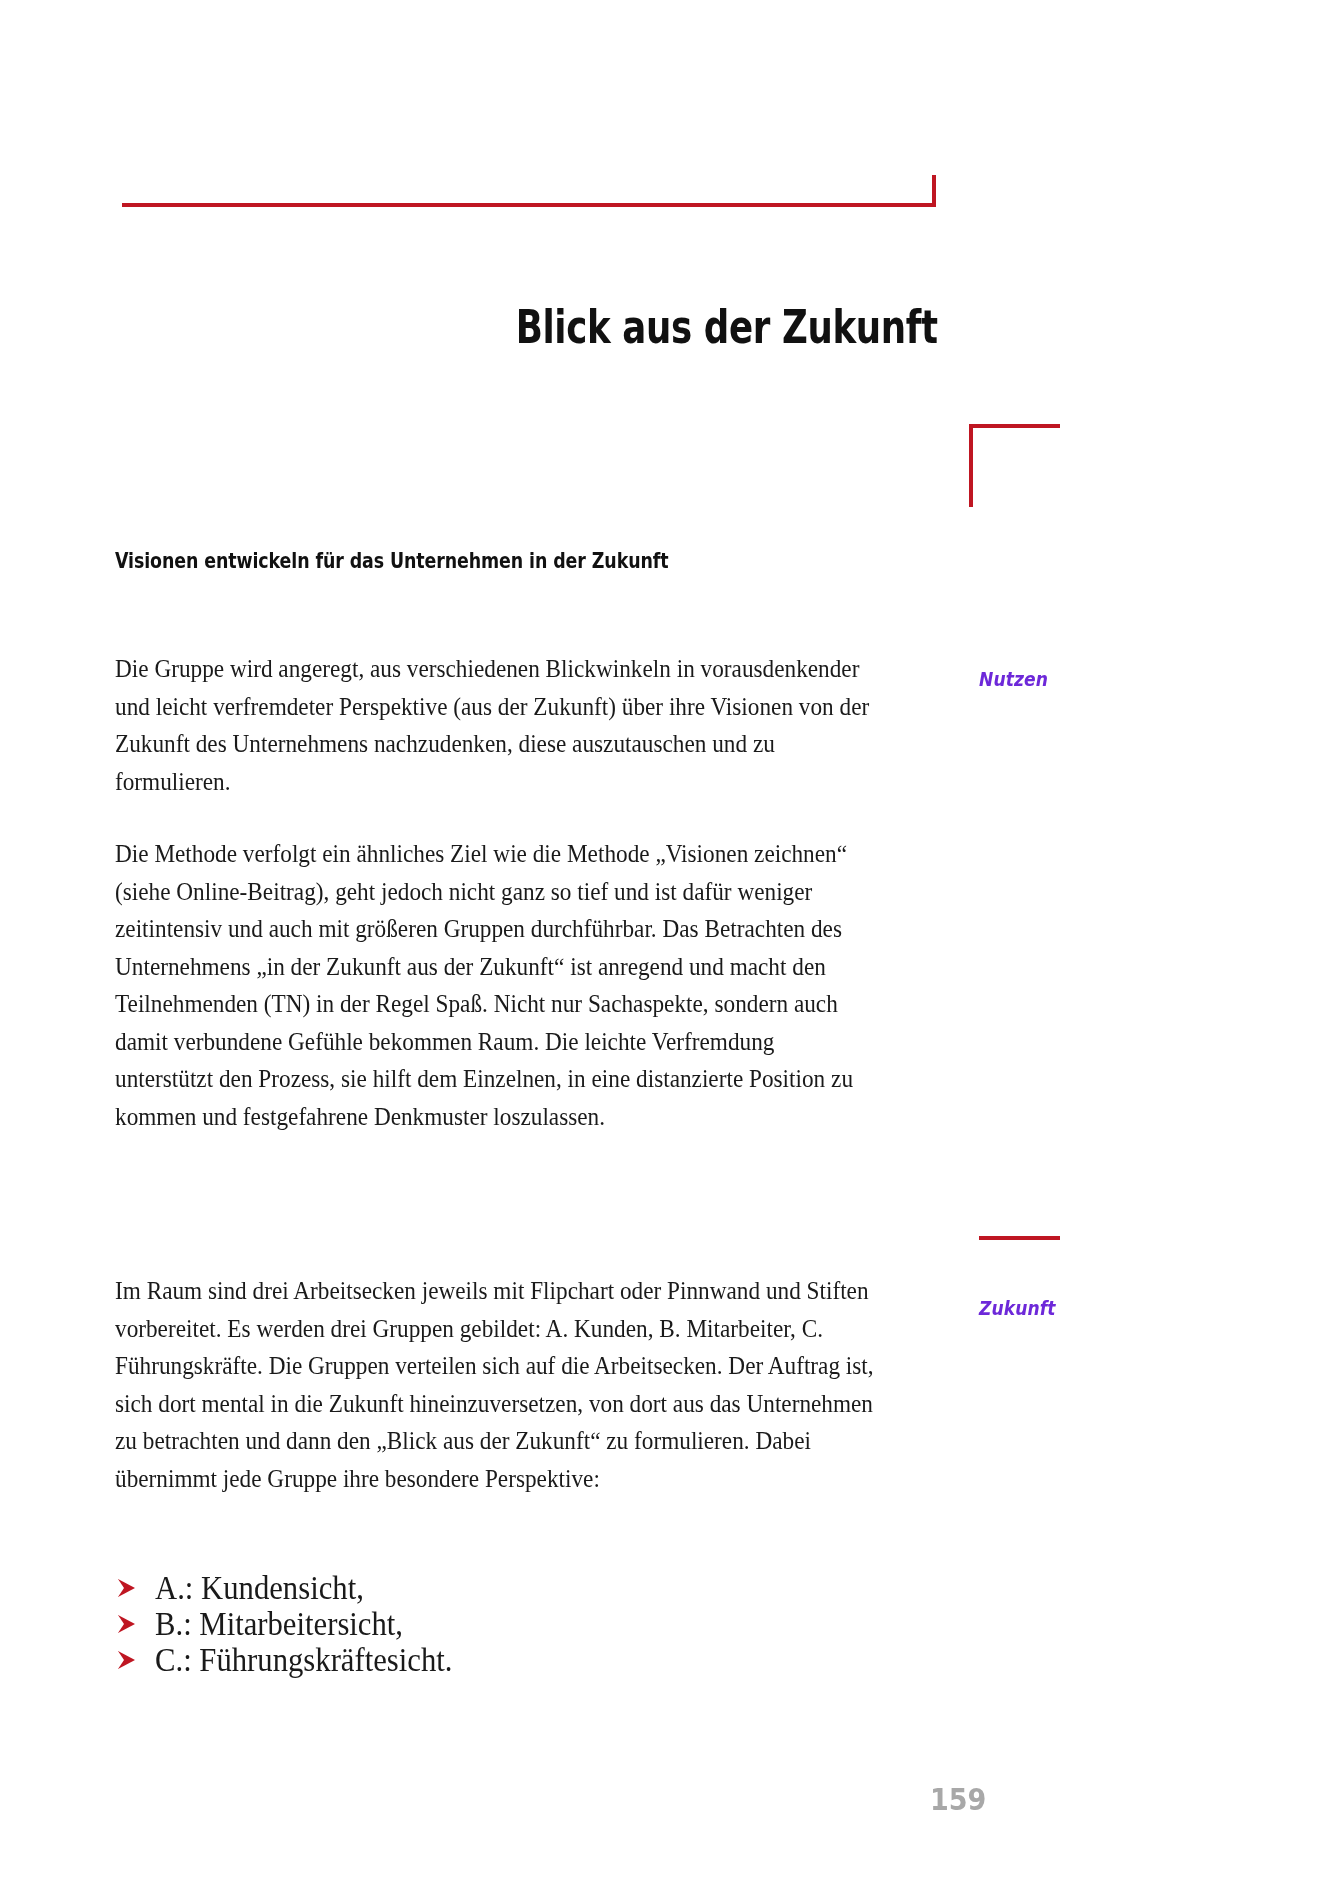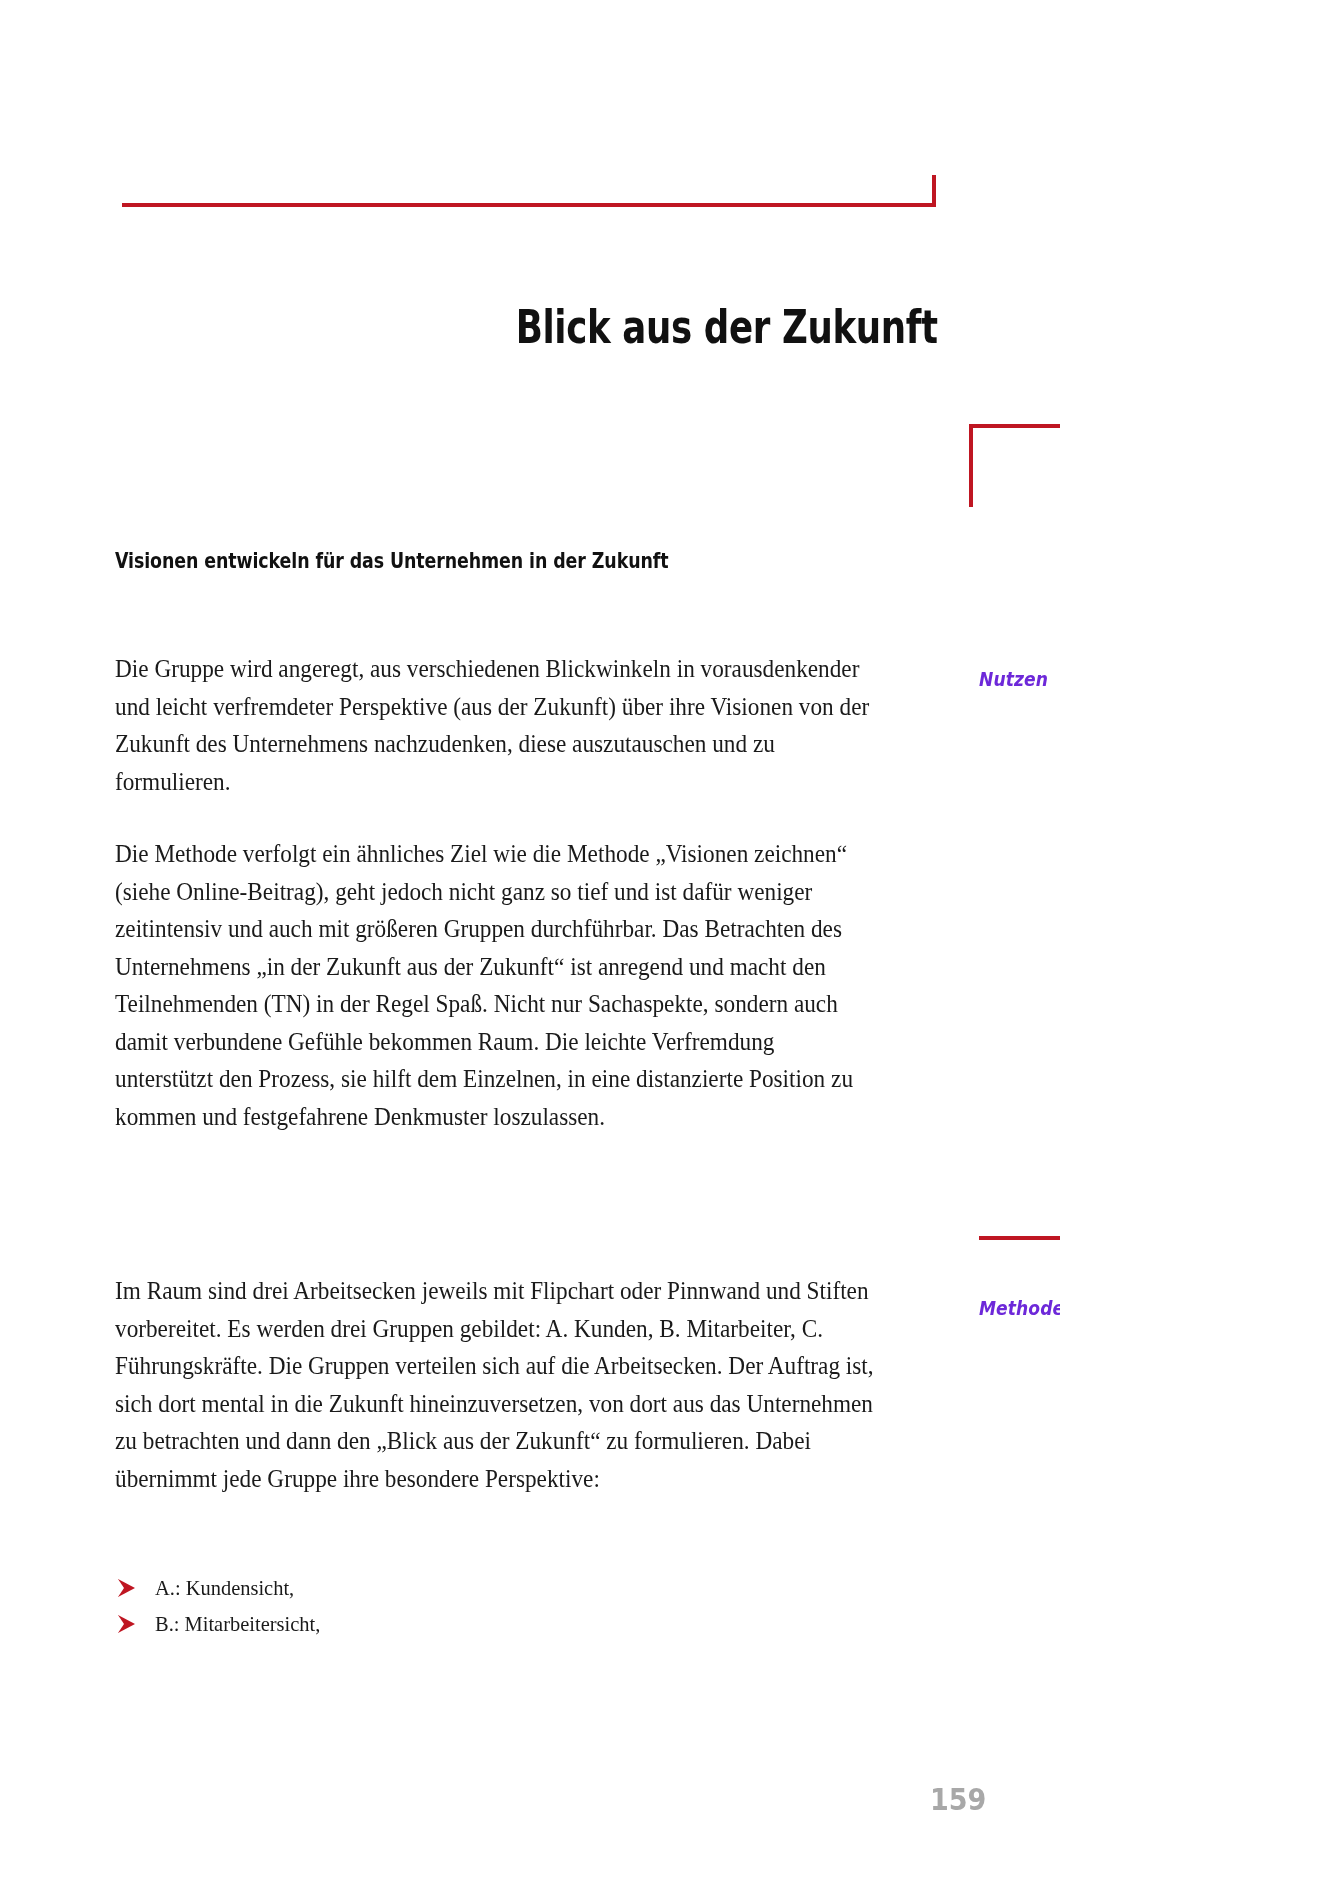--- a/index.html
+++ b/index.html
@@ -134,21 +134,21 @@
     background: #bf1622;
   }
 
   
   .bullets {
     position: absolute;
     left: 115px;
     top: 1570px;
     width: 700px;
     font-family: "Liberation Serif", serif;
-    font-size: 22px;
+    font-size: 33px;
     line-height: 36px;
     color: #1a1a1a;
     list-style: none;
     margin: 0;
     padding: 0;
   }
   .bullets li {
     position: relative;
     padding-left: 40px;
     white-space: nowrap;
@@ -217,28 +217,32 @@
   </div>
 
   <div class="body-col para-3">
     <p>Im Raum sind drei Arbeitsecken jeweils mit Flipchart oder Pinnwand und Stiften vorbereitet. Es werden drei Gruppen gebildet: A. Kunden, B. Mitarbeiter, C. Führungskräfte. Die Gruppen verteilen sich auf die Arbeitsecken. Der Auftrag ist, sich dort mental in die Zukunft hineinzuversetzen, von dort aus das Unternehmen zu betrachten und dann den „Blick aus der Zukunft“ zu formulieren. Dabei übernimmt jede Gruppe ihre besondere Perspektive:</p>
   </div>
 
   <div class="margin-label label-nutzen">Nutzen</div>
 
   <div class="mid-rule"></div>
 
-  <div class="margin-label label-aktion">Methode</div>
+  <div class="margin-label label-aktion">Zukunft</div>
 
   <ul class="bullets">
     <li>
       <span class="marker"></span>
       <span class="bullet-text">A.: Kundensicht,</span>
     </li>
     <li>
       <span class="marker"></span>
       <span class="bullet-text">B.: Mitarbeitersicht,</span>
     </li>
+    <li>
+      <span class="marker"></span>
+      <span class="bullet-text">C.: Führungskräftesicht.</span>
+    </li>
   </ul>
 
   <div class="page-number">159</div>
 
 </div>
 
 </body></html>

